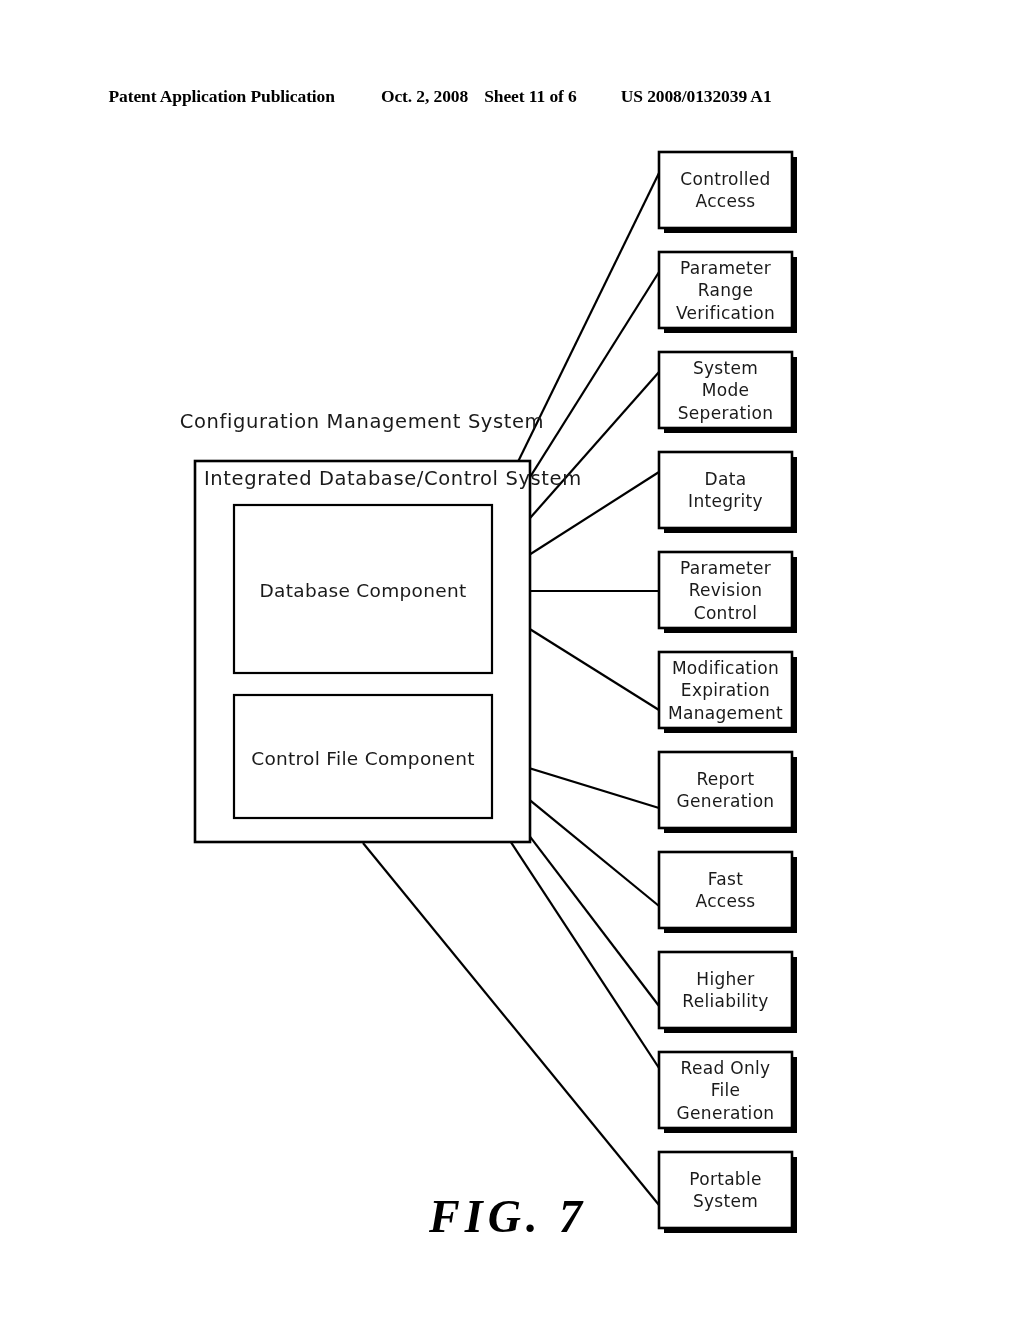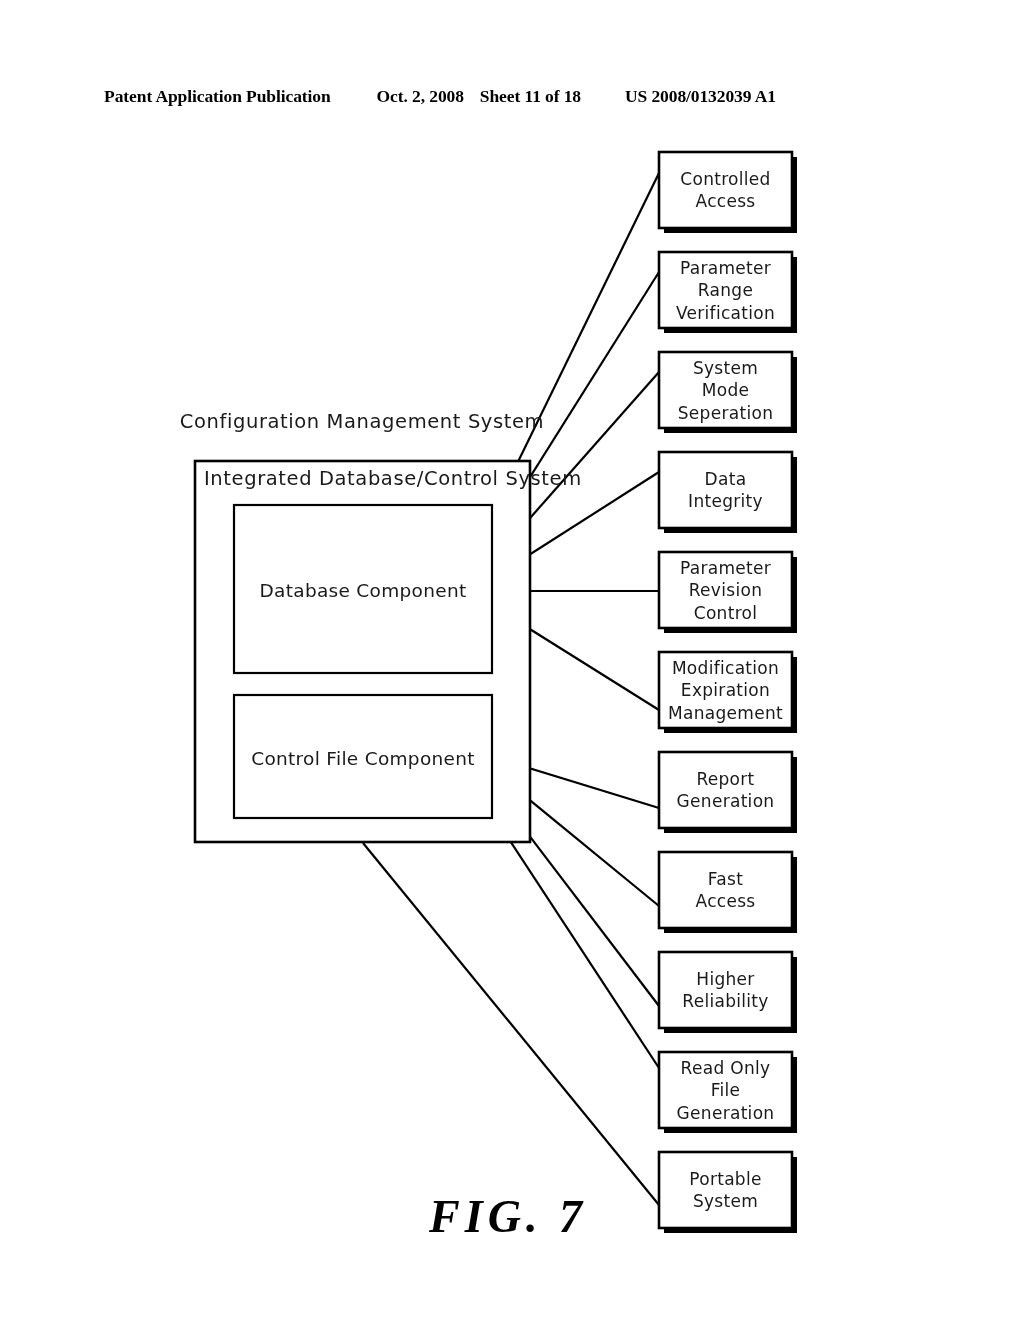--- a/index.html
+++ b/index.html
@@ -78,21 +78,21 @@
     letter-spacing: 5px;
     text-anchor: middle;
   }
 </style>
 </head>
 <body>
 
 <div id="page-header">
   <span class="hdr-pub">Patent Application Publication</span>
   <span class="hdr-date">Oct. 2, 2008</span>
-  <span class="hdr-sheet">Sheet 11 of 18</span>
+  <span class="hdr-sheet">Sheet 11 of 6</span>
   <span class="hdr-patno">US 2008/0132039 A1</span>
 </div>
 
 <div id="diagram">
 <svg width="1024" height="1320" viewBox="0 0 1024 1320" xmlns="http://www.w3.org/2000/svg">
 
   <g>
 
     <line class="conn" x1="493" y1="513" x2="659" y2="173"></line>
     <line class="conn" x1="493" y1="536" x2="659" y2="272"></line>

